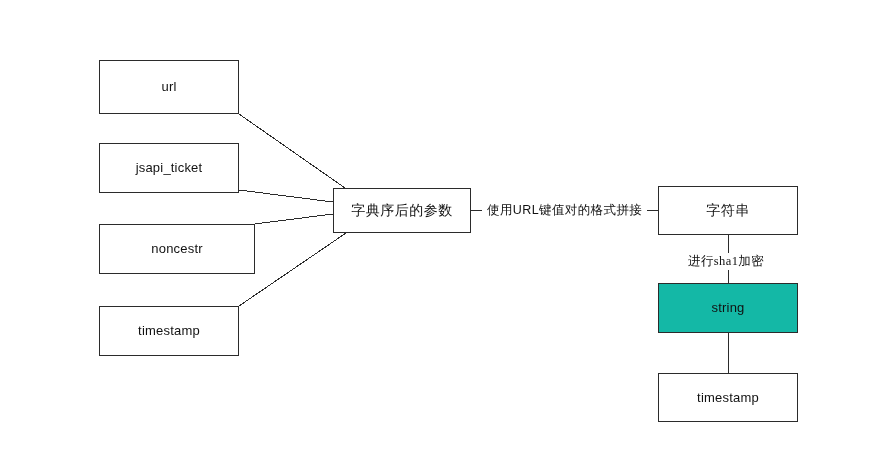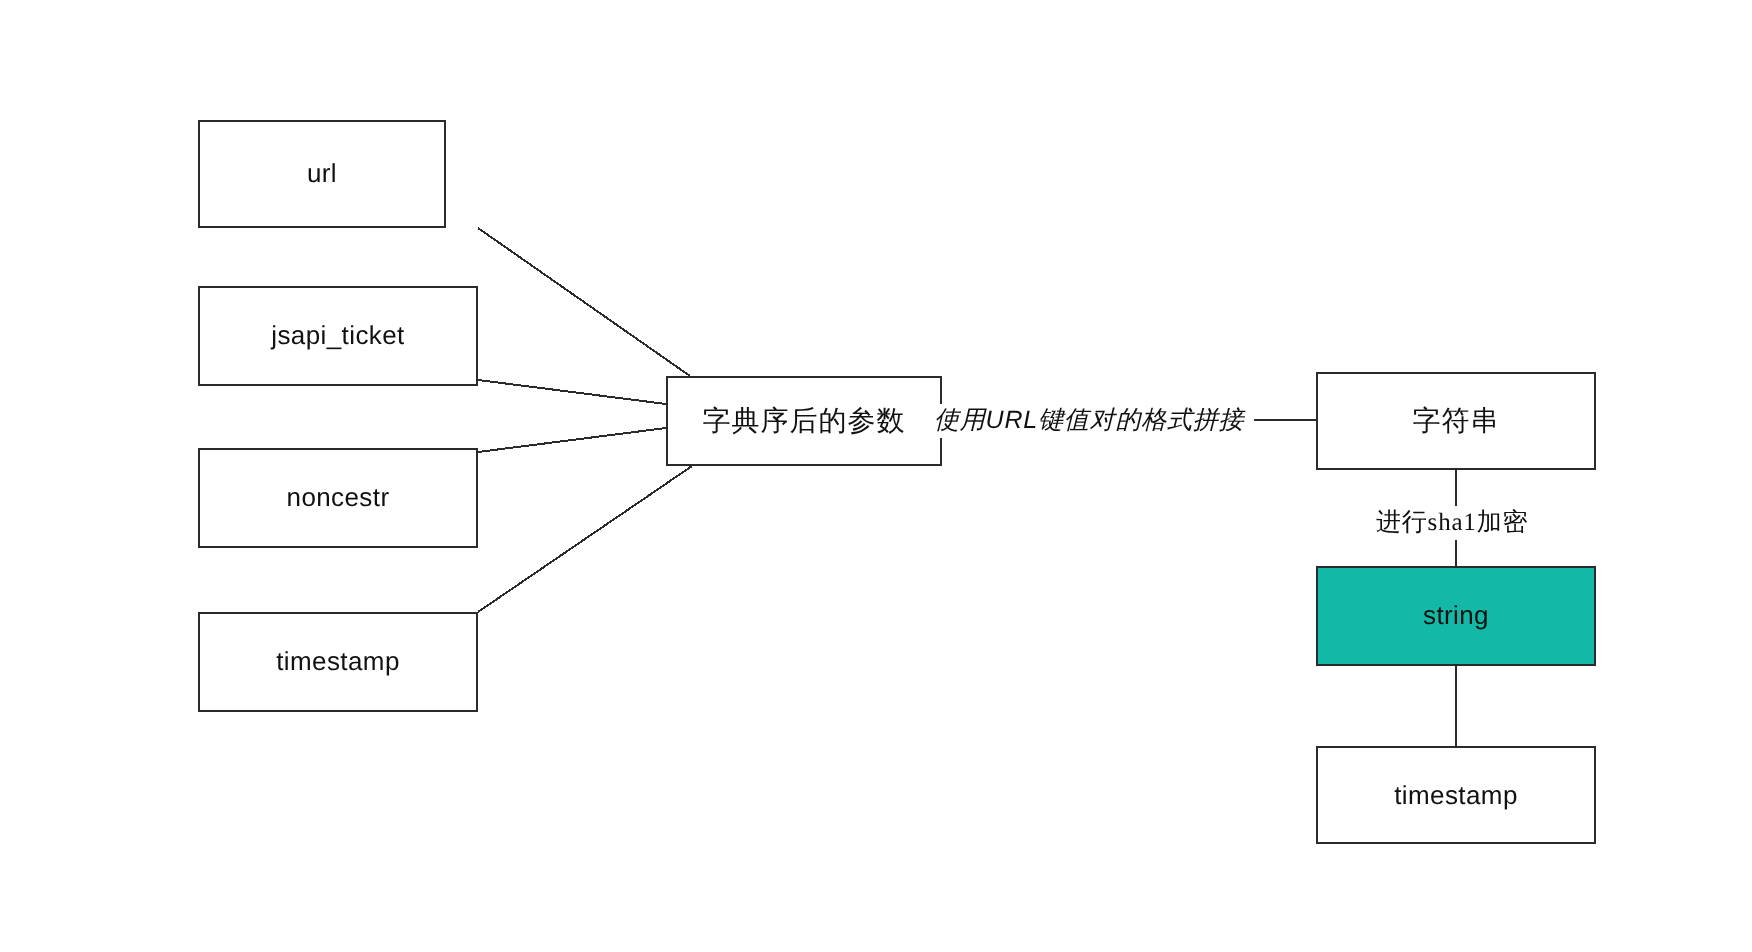--- a/index.html
+++ b/index.html
@@ -66,43 +66,43 @@
       <line x1="239" y1="114" x2="345" y2="188" stroke="#2b2b2b" stroke-width="1" shape-rendering="crispEdges"></line>
       <line x1="239" y1="190" x2="333" y2="202" stroke="#2b2b2b" stroke-width="1" shape-rendering="crispEdges"></line>
       <line x1="239" y1="226" x2="333" y2="214" stroke="#2b2b2b" stroke-width="1" shape-rendering="crispEdges"></line>
       <line x1="239" y1="306" x2="346" y2="233" stroke="#2b2b2b" stroke-width="1" shape-rendering="crispEdges"></line>
       <line x1="471" y1="210" x2="658" y2="210" stroke="#2b2b2b" stroke-width="1" shape-rendering="crispEdges"></line>
       <line x1="728" y1="235" x2="728" y2="283" stroke="#2b2b2b" stroke-width="1" shape-rendering="crispEdges"></line>
       <line x1="728" y1="333" x2="728" y2="373" stroke="#2b2b2b" stroke-width="1" shape-rendering="crispEdges"></line>
     </svg>
 
   <div id="nodes-layer">
-      <div class="node" style="left: 99px; top: 60px; width: 124px; height: 54px; border-color: rgb(43, 43, 43); background: rgb(255, 255, 255); color: rgb(17, 17, 17);">
+      <div class="node" style="left: 99px; top: 60px; width: 140px; height: 54px; border-color: rgb(43, 43, 43); background: rgb(255, 255, 255); color: rgb(17, 17, 17);">
         <span>url</span>
       </div>
       <div class="node" style="left: 99px; top: 143px; width: 140px; height: 50px; border-color: rgb(43, 43, 43); background: rgb(255, 255, 255); color: rgb(17, 17, 17);">
         <span>jsapi_ticket</span>
       </div>
-      <div class="node" style="left: 99px; top: 224px; width: 140px; height: 50px; border-color: rgb(43, 43, 43); background: rgb(255, 255, 255); color: rgb(17, 17, 17);">
+      <div class="node" style="left: 99px; top: 224px; width: 156px; height: 50px; border-color: rgb(43, 43, 43); background: rgb(255, 255, 255); color: rgb(17, 17, 17);">
         <span>noncestr</span>
       </div>
       <div class="node" style="left: 99px; top: 306px; width: 140px; height: 50px; border-color: rgb(43, 43, 43); background: rgb(255, 255, 255); color: rgb(17, 17, 17);">
         <span>timestamp</span>
       </div>
       <div class="node cjk" style="left: 333px; top: 188px; width: 138px; height: 45px; border-color: rgb(43, 43, 43); background: rgb(255, 255, 255); color: rgb(17, 17, 17);">
         <span>字典序后的参数</span>
       </div>
       <div class="node cjk" style="left: 658px; top: 186px; width: 140px; height: 49px; border-color: rgb(43, 43, 43); background: rgb(255, 255, 255); color: rgb(17, 17, 17);">
         <span>字符串</span>
       </div>
       <div class="node" style="left: 658px; top: 283px; width: 140px; height: 50px; border-color: rgb(43, 43, 43); background: #14b8a6; color: rgb(17, 17, 17);">
         <span>string</span>
       </div>
       <div class="node" style="left: 658px; top: 373px; width: 140px; height: 49px; border-color: rgb(43, 43, 43); background: rgb(255, 255, 255); color: rgb(17, 17, 17);">
         <span>timestamp</span>
       </div>
     </div>
   <div id="labels-layer">
-      <div class="edge-label" style="background: rgb(255, 255, 255); color: rgb(17, 17, 17); left: 462px; top: 202px; font-style: italic;">使用URL键值对的格式拼接</div>
+      <div class="edge-label" style="background: rgb(255, 255, 255); color: rgb(17, 17, 17); left: 482px; top: 202px;">使用URL键值对的格式拼接</div>
       <div class="edge-label" style="background: rgb(255, 255, 255); color: rgb(17, 17, 17); left: 683px; top: 253px; font-family: Liberation Serif, serif;">进行sha1加密</div>
     </div>
 
 </div>
 
 </body></html>

